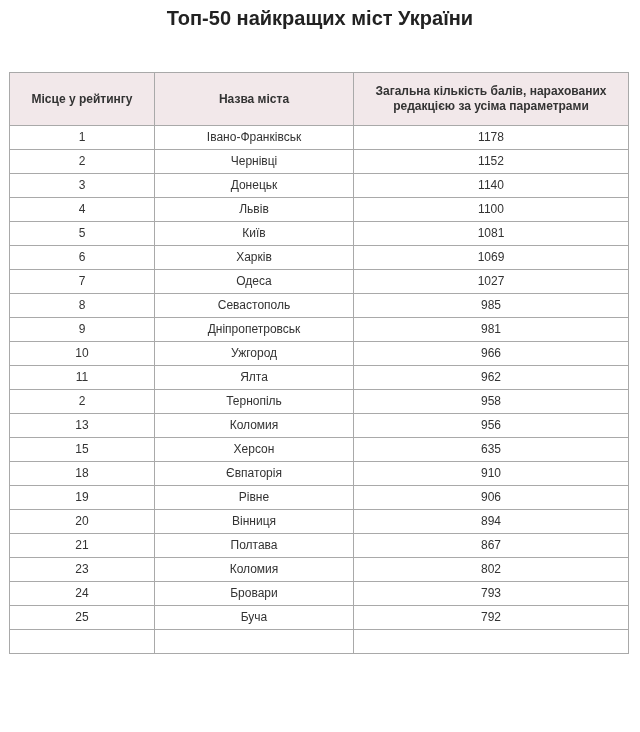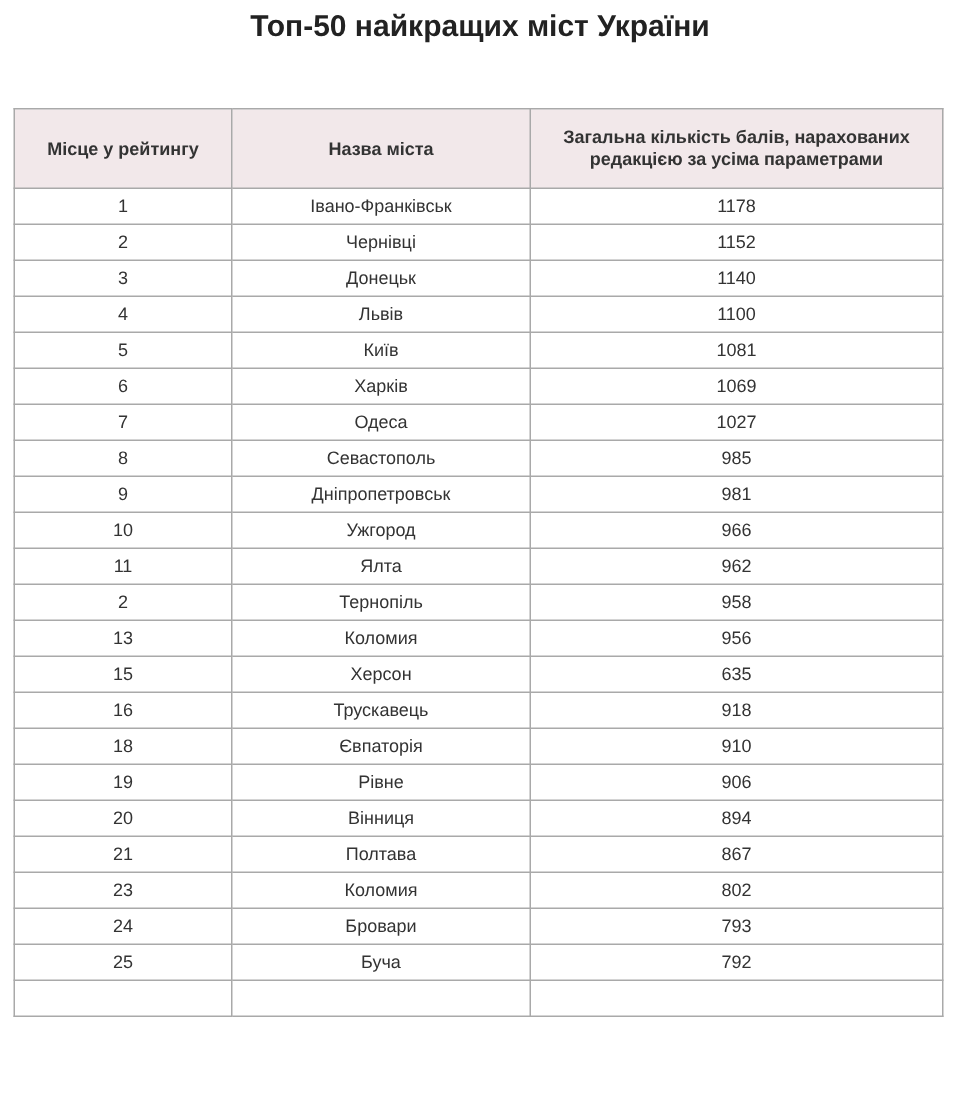--- a/index.html
+++ b/index.html
@@ -142,25 +142,20 @@
         <td>13</td>
         <td>Коломия</td>
         <td>956</td>
       </tr>
       <tr>
         <td>15</td>
         <td>Херсон</td>
         <td>635</td>
       </tr>
       <tr>
-        <td>16</td>
-        <td>Трускавець</td>
-        <td>918</td>
-      </tr>
-      <tr>
         <td>18</td>
         <td>Євпаторія</td>
         <td>910</td>
       </tr>
       <tr>
         <td>19</td>
         <td>Рівне</td>
         <td>906</td>
       </tr>
       <tr>

